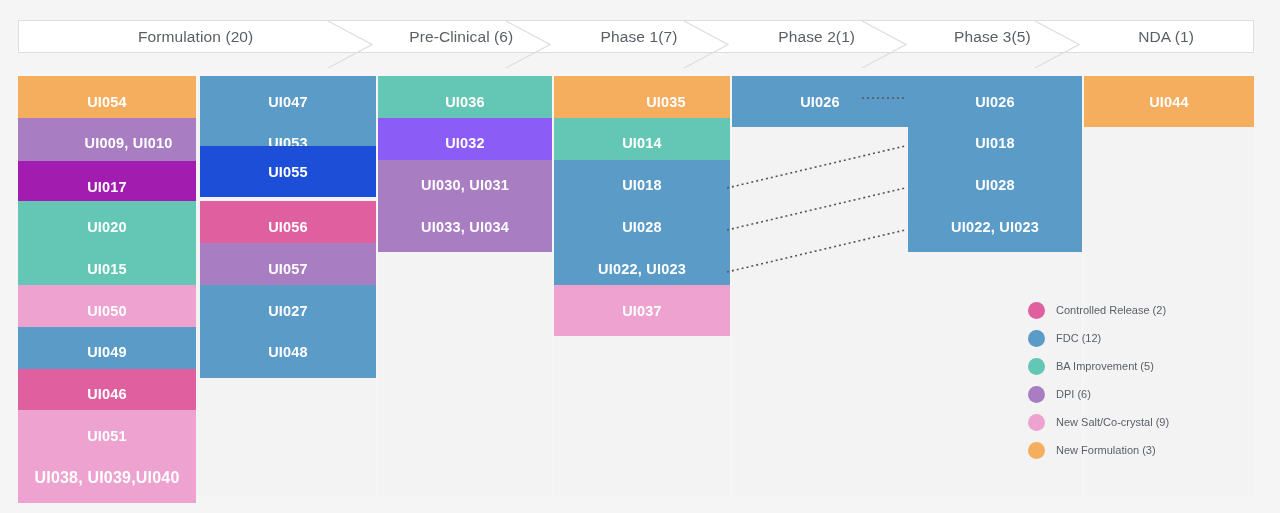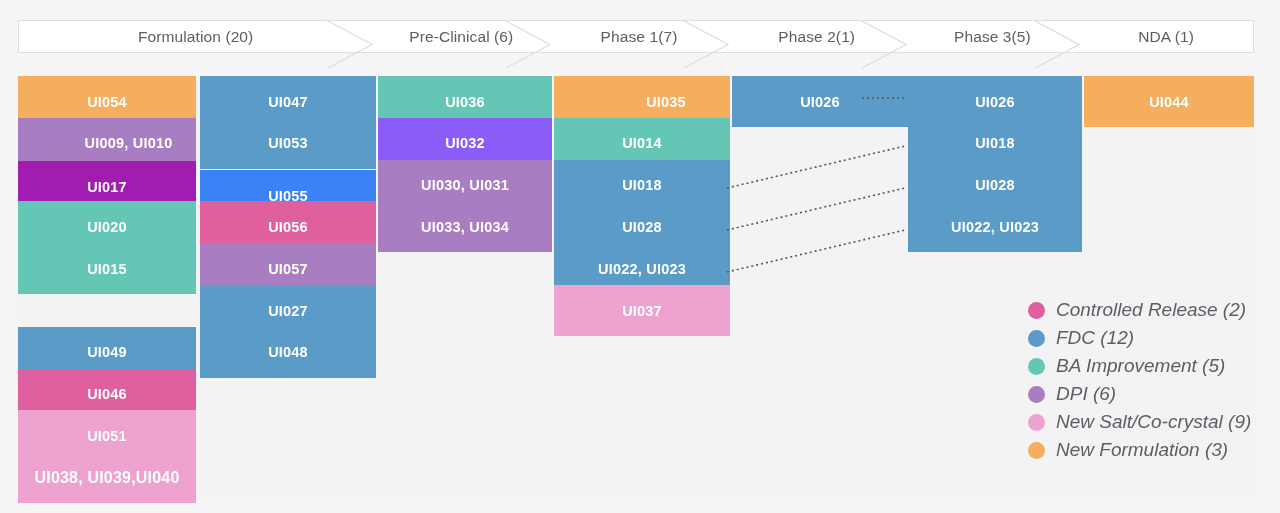--- a/index.html
+++ b/index.html
@@ -50,21 +50,21 @@
   
   .links{position:absolute;left:0;top:0;width:1280px;height:513px;pointer-events:none;}
 
   
   .legend{
     position:absolute;left:1028px;top:300px;
     display:flex;flex-direction:column;gap:8px;
   }
   .legend-row{display:flex;align-items:center;gap:11px;height:20px;}
   .legend-dot{width:17px;height:17px;border-radius:50%;flex:0 0 auto;}
-  .legend-label{color:#5a5f66;font-size:19px;white-space:nowrap;font-style:italic;}
+  .legend-label{color:#5a5f66;font-size:11px;white-space:nowrap;}
 </style>
 </head>
 <body>
 
 <div id="root">
 
   <div class="phase-header">
       <div class="phase-tab" style="width: 354px;">
         <span>Formulation (20)</span>
         <span class="chev">
@@ -116,29 +116,30 @@
       <div class="lane" style="left: 536px; width: 176px; height: 420px; background: rgb(243, 243, 243);"></div>
       <div class="lane" style="left: 714px; width: 176px; height: 420px; background: rgb(243, 243, 243);"></div>
       <div class="lane" style="left: 890px; width: 174px; height: 420px; background: rgb(243, 243, 243);"></div>
       <div class="lane" style="left: 1066px; width: 170px; height: 420px; background: rgb(243, 243, 243);"></div>
       <div class="col" style="left: 0px; width: 178px; height: 420px;">
         <div class="cell" style="top: 0px; background: rgb(245, 173, 94);">UI054</div>
         <div class="cell" style="top: 41.8px; background: rgb(169, 125, 194); padding-left: 43px;">UI009, UI010</div>
         <div class="cell" style="top: 85px; background: #a21caf;">UI017</div>
         <div class="cell" style="top: 125.4px; background: rgb(100, 198, 180);">UI020</div>
         <div class="cell" style="top: 167.2px; background: rgb(100, 198, 180);">UI015</div>
+        <div class="cell" style="top: 209px; background: rgb(237, 162, 208);">UI050</div>
         <div class="cell" style="top: 250.8px; background: rgb(91, 155, 200);">UI049</div>
         <div class="cell" style="top: 292.6px; background: rgb(224, 96, 159);">UI046</div>
         <div class="cell" style="top: 334.4px; background: rgb(237, 162, 208);">UI051</div>
         <div class="cell wide" style="top: 376.2px; background: rgb(237, 162, 208);">UI038, UI039,UI040</div>
       </div>
       <div class="col" style="left: 182px; width: 176px; height: 420px;">
         <div class="cell" style="top: 0px; background: rgb(91, 155, 200);">UI047</div>
         <div class="cell" style="top: 41.8px; background: rgb(91, 155, 200);">UI053</div>
-        <div class="cell" style="top: 94px; background: #3b82f6;">UI055</div>
+        <div class="cell" style="top: 70px; background: #1d4ed8;">UI055</div>
         <div class="cell" style="top: 125.4px; background: rgb(224, 96, 159);">UI056</div>
         <div class="cell" style="top: 167.2px; background: rgb(169, 125, 194);">UI057</div>
         <div class="cell" style="top: 209px; background: rgb(91, 155, 200);">UI027</div>
         <div class="cell" style="top: 250.8px; background: rgb(91, 155, 200);">UI048</div>
       </div>
       <div class="col" style="left: 360px; width: 174px; height: 420px;">
         <div class="cell" style="top: 0px; background: rgb(100, 198, 180);">UI036</div>
         <div class="cell" style="top: 41.8px; background: #8b5cf6;">UI032</div>
         <div class="cell" style="top: 83.6px; background: rgb(169, 125, 194);">UI030, UI031</div>
         <div class="cell" style="top: 125.4px; background: rgb(169, 125, 194);">UI033, UI034</div>

